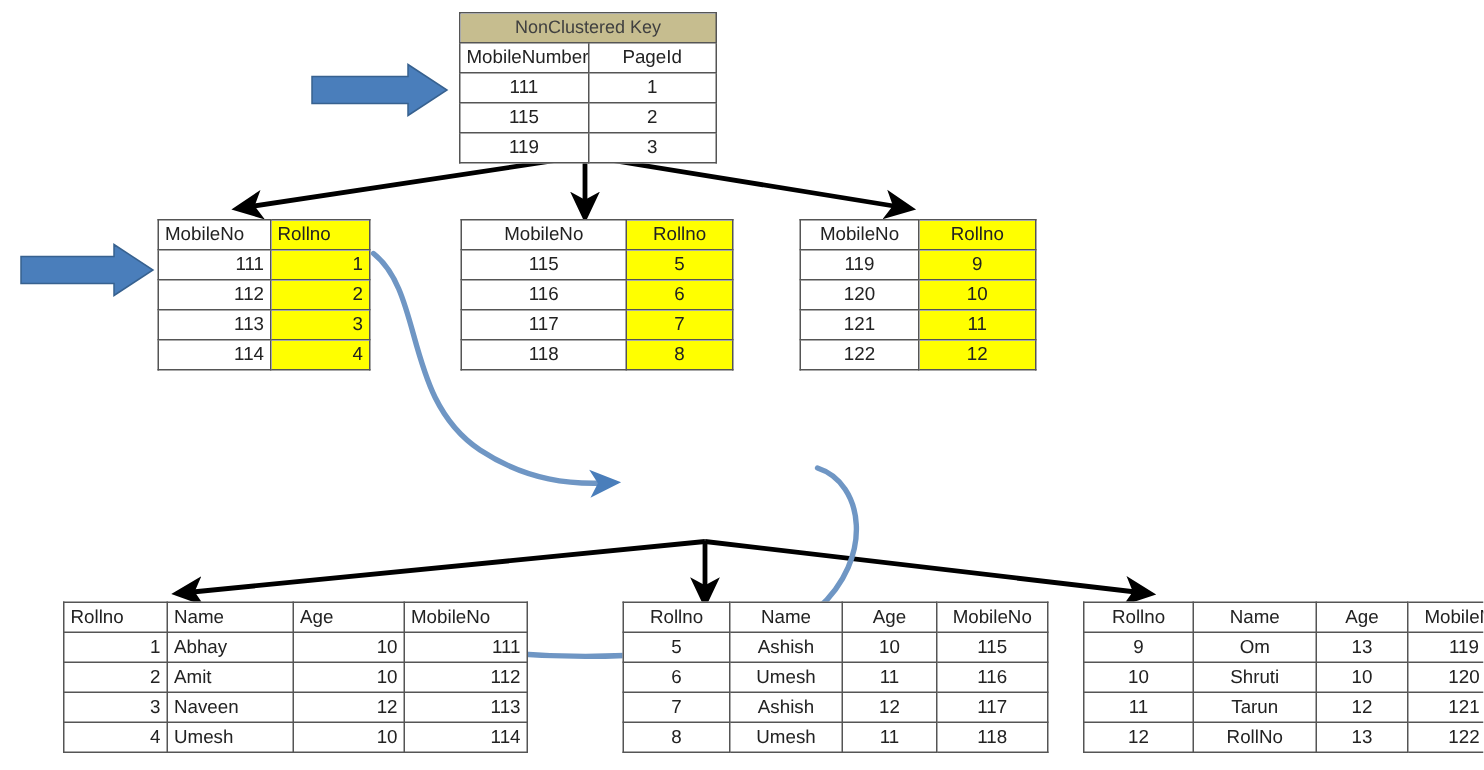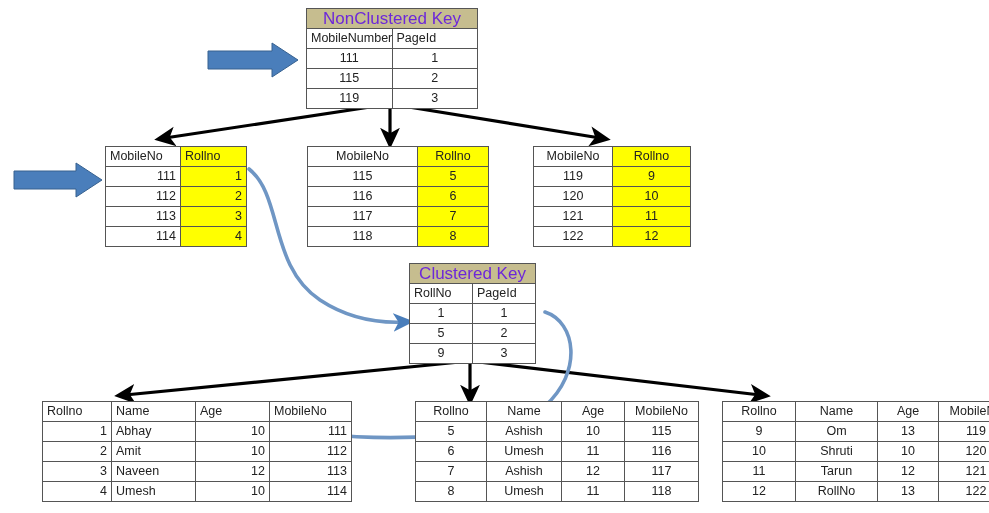--- a/index.html
+++ b/index.html
@@ -37,25 +37,25 @@
     height: 17px;
     line-height: 15px;
     font-weight: normal;
     white-space: nowrap;
     overflow: hidden;
   }
   .title-band {
     background: #c6bd8f;
     font-weight: bold;
     text-align: center;
-    font-size: 17px;
-    color: #6d28d9;
+    font-size: 12px;
+    color: #404040;
     border: 1px solid #555555;
   }
-  .hdr { text-align: left; }
+  .hdr { text-align: center; }
   .hdr-left { text-align: left; }
   .c  { text-align: center; }
   .r  { text-align: right; }
   .l  { text-align: left; }
   .yellow { background: #ffff00; }
 </style>
 </head>
 <body>
 
 <div id="canvas">
@@ -187,43 +187,20 @@
       <td class="c">121</td>
       <td class="c yellow">11</td>
     </tr>
     <tr>
       <td class="c">122</td>
       <td class="c yellow">12</td>
     </tr>
   </tbody>
     </table>
 
-  <table class="idx" style="left:409px; top:263px; width:127px;">
-    <tbody>
-        <tr>
-      <td class="title-band" colspan="2">Clustered Key</td>
-    </tr>
-    <tr>
-      <td class="hdr" style="width:64px;">RollNo</td>
-      <td class="hdr" style="width:63px;">PageId</td>
-    </tr>
-    <tr>
-      <td class="c">1</td>
-      <td class="c">1</td>
-    </tr>
-    <tr>
-      <td class="c">5</td>
-      <td class="c">2</td>
-    </tr>
-    <tr>
-      <td class="c">9</td>
-      <td class="c">3</td>
-    </tr>
-  </tbody>
-    </table>
 
   <table class="idx" style="left:42px; top:401px; width:273px;">
     <tbody>
         <tr>
       <td class="hdr-left" style="width:60px;">Rollno</td>
       <td class="hdr-left" style="width:75px;">Name</td>
       <td class="hdr-left" style="width:65px;">Age</td>
       <td class="hdr-left" style="width:73px;">MobileNo</td>
     </tr>
     <tr>

